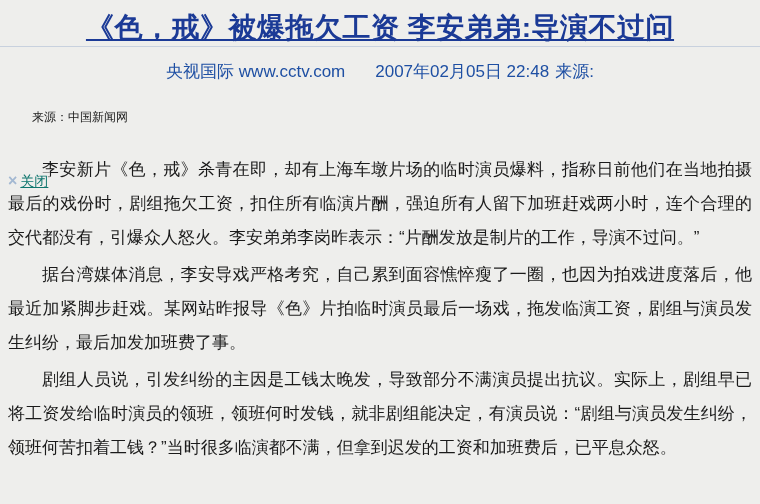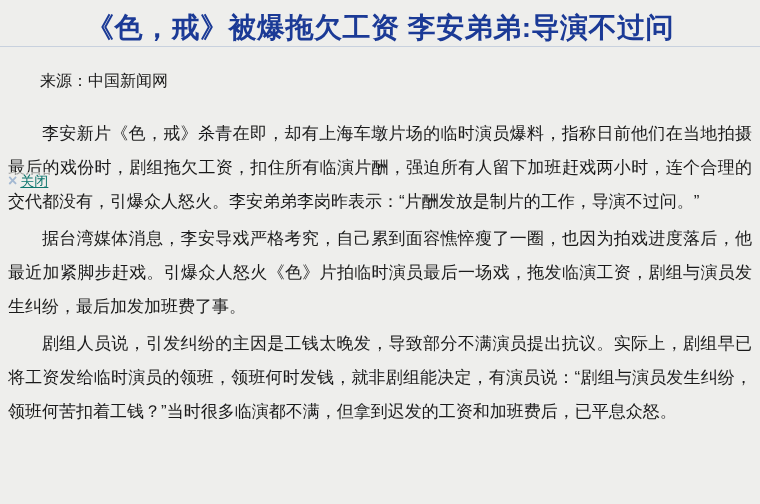--- a/index.html
+++ b/index.html
@@ -17,20 +17,21 @@
   }
   .article-title {
     margin-top: 10px;
     text-align: center;
     font-size: 28px;
     line-height: 36px;
     font-weight: bold;
     color: #1B3A96;
     letter-spacing: 0.5px;
     white-space: nowrap;
+    text-decoration: underline;
   }
   .header-divider {
     margin-top: 0;
     border: none;
     border-top: 1px solid #C8D1DE;
     width: 100%;
     height: 0;
   }
   .article-meta {
     margin-top: 14px;
@@ -39,21 +40,21 @@
     line-height: 22px;
     color: #1E4FA3;
   }
   .article-meta .site { margin-right: 30px; }
   .article-meta .src-label { margin-left: 6px; }
   .source-line {
     margin-top: 24px;
     margin-left: 8px;
     margin-right: 8px;
     text-indent: 2em;
-    font-size: 16px;
+    font-size: 12px;
     line-height: 20px;
     color: #1A1A1A;
   }
   .body-text p {
     margin: 3px 8px 0 8px;
     text-indent: 2em;
     font-size: 17px;
     line-height: 34px;
     color: #1A1A1A;
     text-align: justify;
@@ -84,26 +85,29 @@
 </style>
 </head>
 <body>
 
 <div class="page">
 
   <h1 class="article-title">《色，戒》被爆拖欠工资 李安弟弟:导演不过问</h1>
 
   <div class="header-divider"></div>
 
+  <div class="article-meta">
+    <span class="site">央视国际 www.cctv.com</span><span>2007年02月05日 22:48</span><span class="src-label">来源:</span>
+  </div>
 
   <div class="source-line">来源：中国新闻网</div>
 
   <div class="body-text">
     <p class="first">李安新片《色，戒》杀青在即，却有上海车墩片场的临时演员爆料，指称日前他们在当地拍摄最后的戏份时，剧组拖欠工资，扣住所有临演片酬，强迫所有人留下加班赶戏两小时，连个合理的交代都没有，引爆众人怒火。李安弟弟李岗昨表示：“片酬发放是制片的工作，导演不过问。”</p>
-    <p>据台湾媒体消息，李安导戏严格考究，自己累到面容憔悴瘦了一圈，也因为拍戏进度落后，他最近加紧脚步赶戏。引爆众人怒火《色》片拍临时演员最后一场戏，拖发临演工资，剧组与演员发生纠纷，最后加发加班费了事。</p>
+    <p>据台湾媒体消息，李安导戏严格考究，自己累到面容憔悴瘦了一圈，也因为拍戏进度落后，他最近加紧脚步赶戏。某网站昨报导《色》片拍临时演员最后一场戏，拖发临演工资，剧组与演员发生纠纷，最后加发加班费了事。</p>
     <p>剧组人员说，引发纠纷的主因是工钱太晚发，导致部分不满演员提出抗议。实际上，剧组早已将工资发给临时演员的领班，领班何时发钱，就非剧组能决定，有演员说：“剧组与演员发生纠纷，领班何苦扣着工钱？”当时很多临演都不满，但拿到迟发的工资和加班费后，已平息众怒。</p>
   </div>
 
   <div class="close-overlay">
     <span class="x-glyph">×</span>
     <span class="close-label">关闭</span>
   </div>
 
 </div>
 

